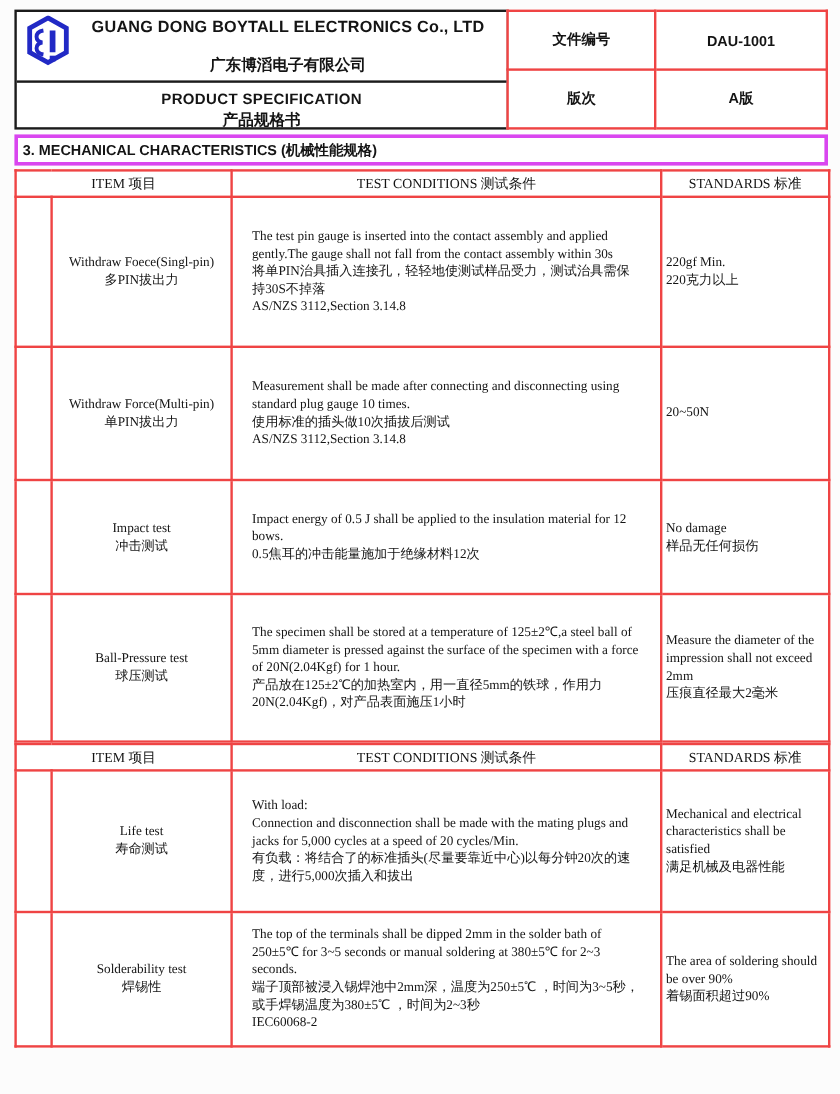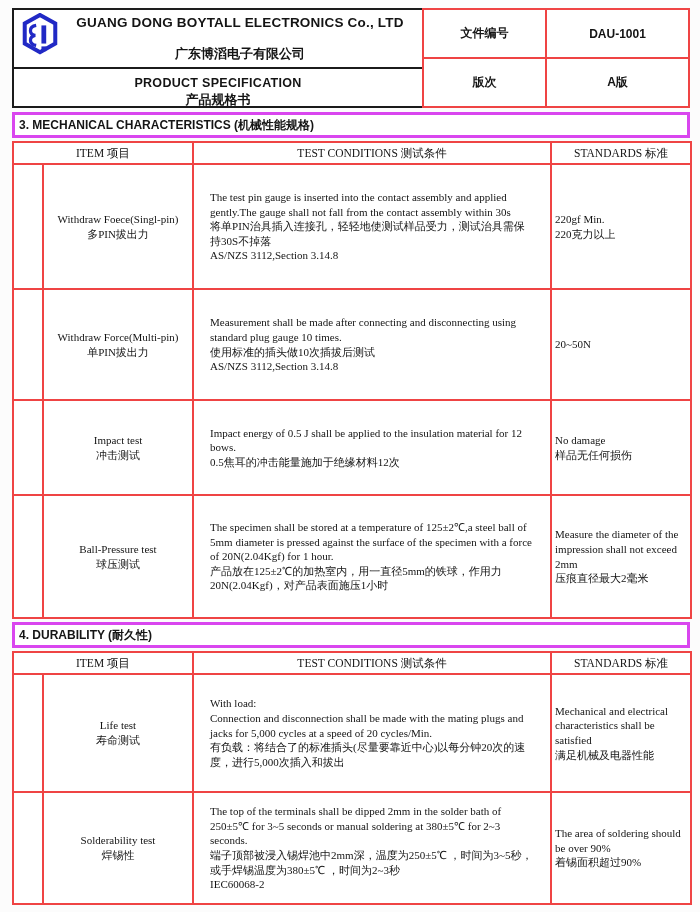--- a/index.html
+++ b/index.html
@@ -165,21 +165,20 @@
               <div class="line">产品放在125±2℃的加热室内，用一直径5mm的铁球，作用力20N(2.04Kgf)，对产品表面施压1小时</div>
             </td>
         <td class="std">
               <div class="line">Measure the diameter of the impression shall not exceed 2mm</div>
               <div class="line">压痕直径最大2毫米</div>
             </td>
       </tr>
     </tbody>
       </table>
 
-    <div class="section-title second">4. DURABILITY  (耐久性)</div>
 
     <table class="spec">
       <colgroup>
           <col style="width:30px">
           <col style="width:150px">
           <col style="width:358px">
           <col style="width:140px">
         </colgroup>
       <tbody>
           <tr>

